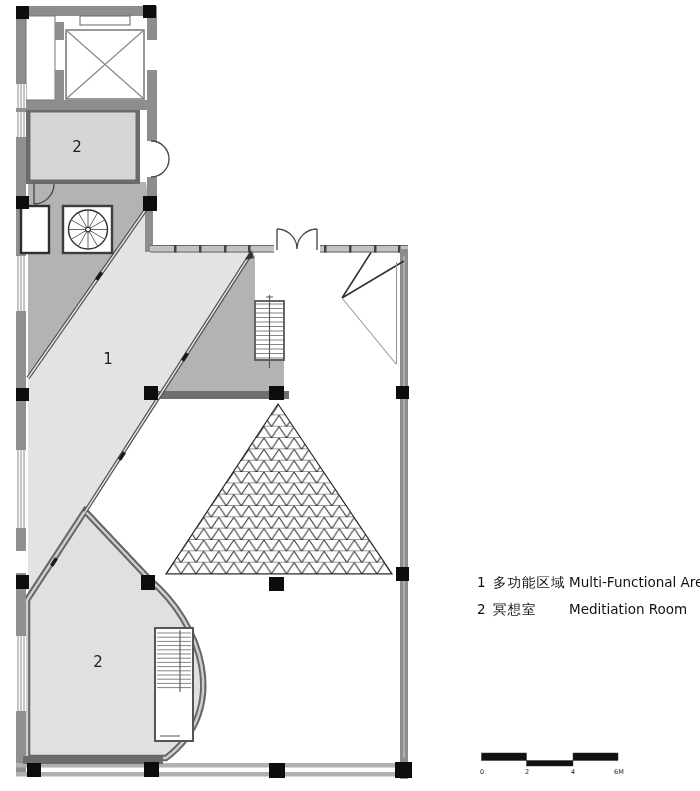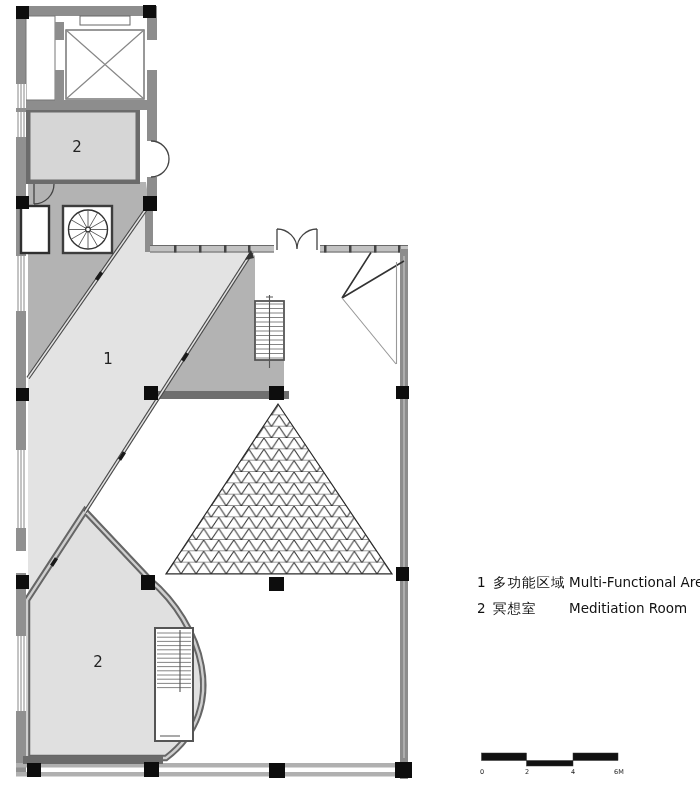--- a/index.html
+++ b/index.html
@@ -2,21 +2,21 @@
 <html><head>
 <meta charset="utf-8">
 <style>
   html,body{margin:0;padding:0;background:#ffffff;}
   body{width:700px;height:791px;position:relative;font-family:"DejaVu Sans","Liberation Sans",sans-serif;}
   .plan-wrap{position:absolute;left:0;top:0;width:700px;height:791px;}
   svg{display:block;}
   .legend{position:absolute;left:477px;top:574px;color:#111;}
   .legend-row{display:flex;align-items:baseline;margin-bottom:10px;font-size:13.5px;line-height:1.2;}
   .legend-num{width:16px;flex:0 0 16px;}
-  .legend-zh{width:76px;flex:0 0 76px;letter-spacing:1px;}
+  .legend-zh{width:76px;flex:0 0 76px;letter-spacing:1px;font-family:Liberation Serif, serif;}
   .legend-en{white-space:nowrap;}
   text{font-family:"DejaVu Sans","Liberation Sans",sans-serif;}
 </style>
 </head>
 <body>
 
 <div class="plan-wrap">
 <svg width="700" height="791" viewBox="0 0 700 791">
   <defs>
     <pattern id="tri" patternUnits="userSpaceOnUse" x="166" y="404" width="15.07" height="11.33">

